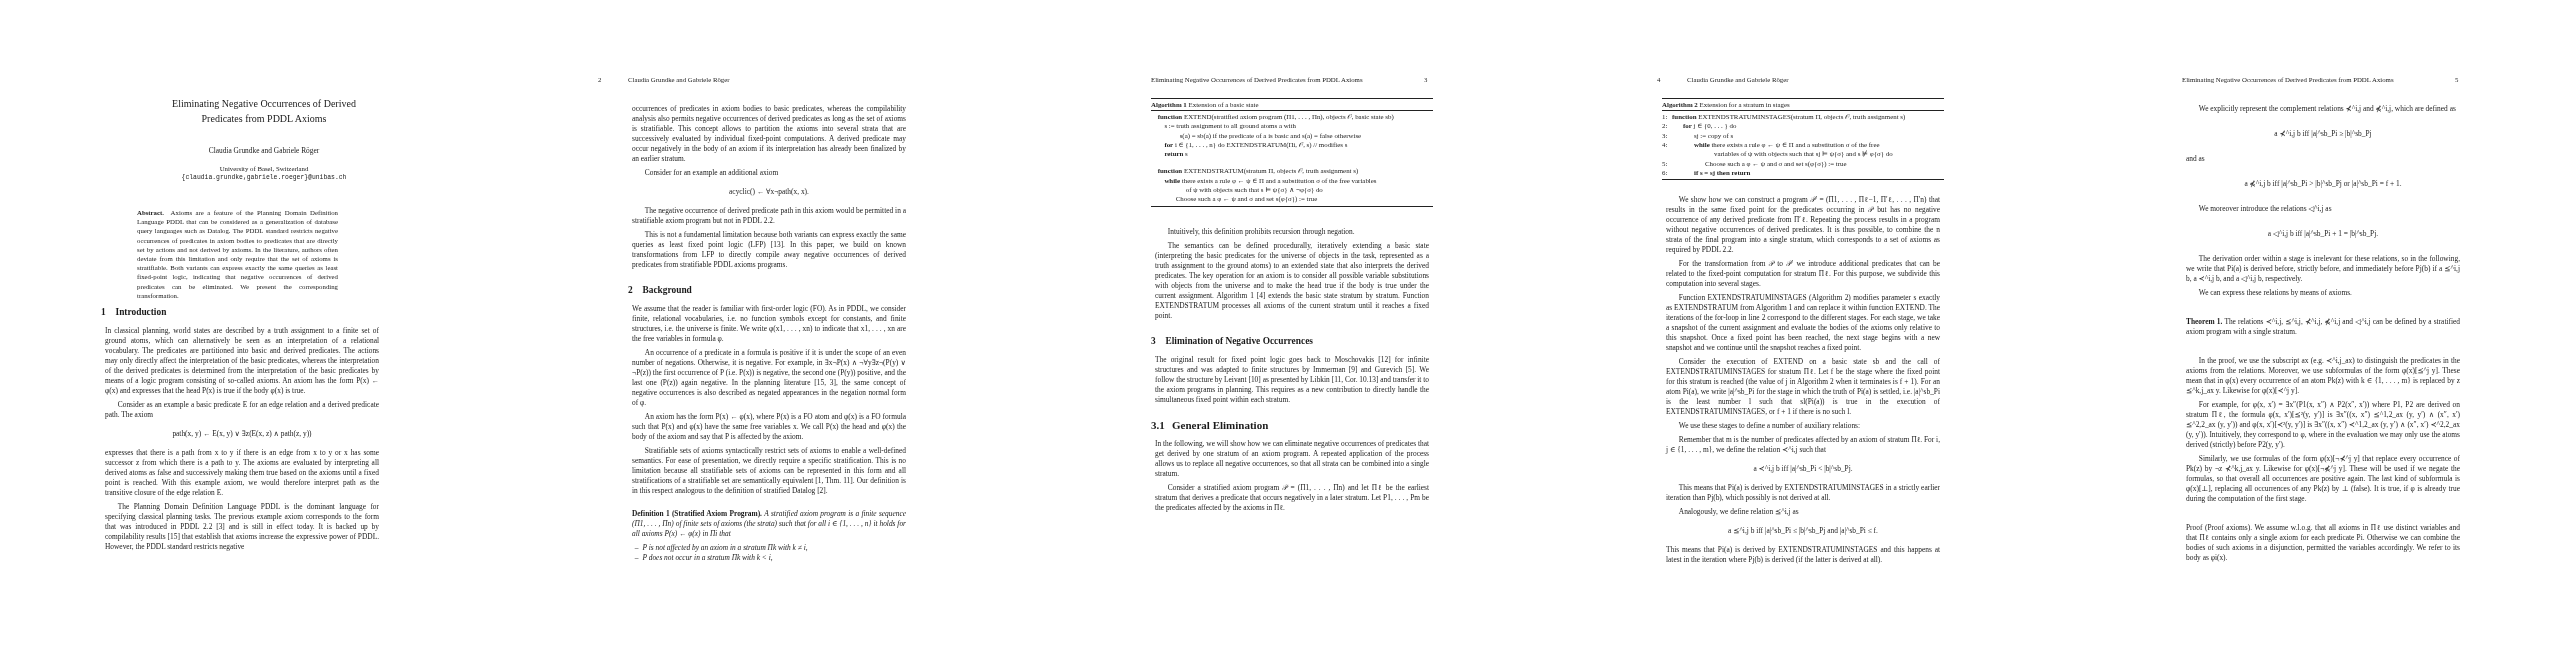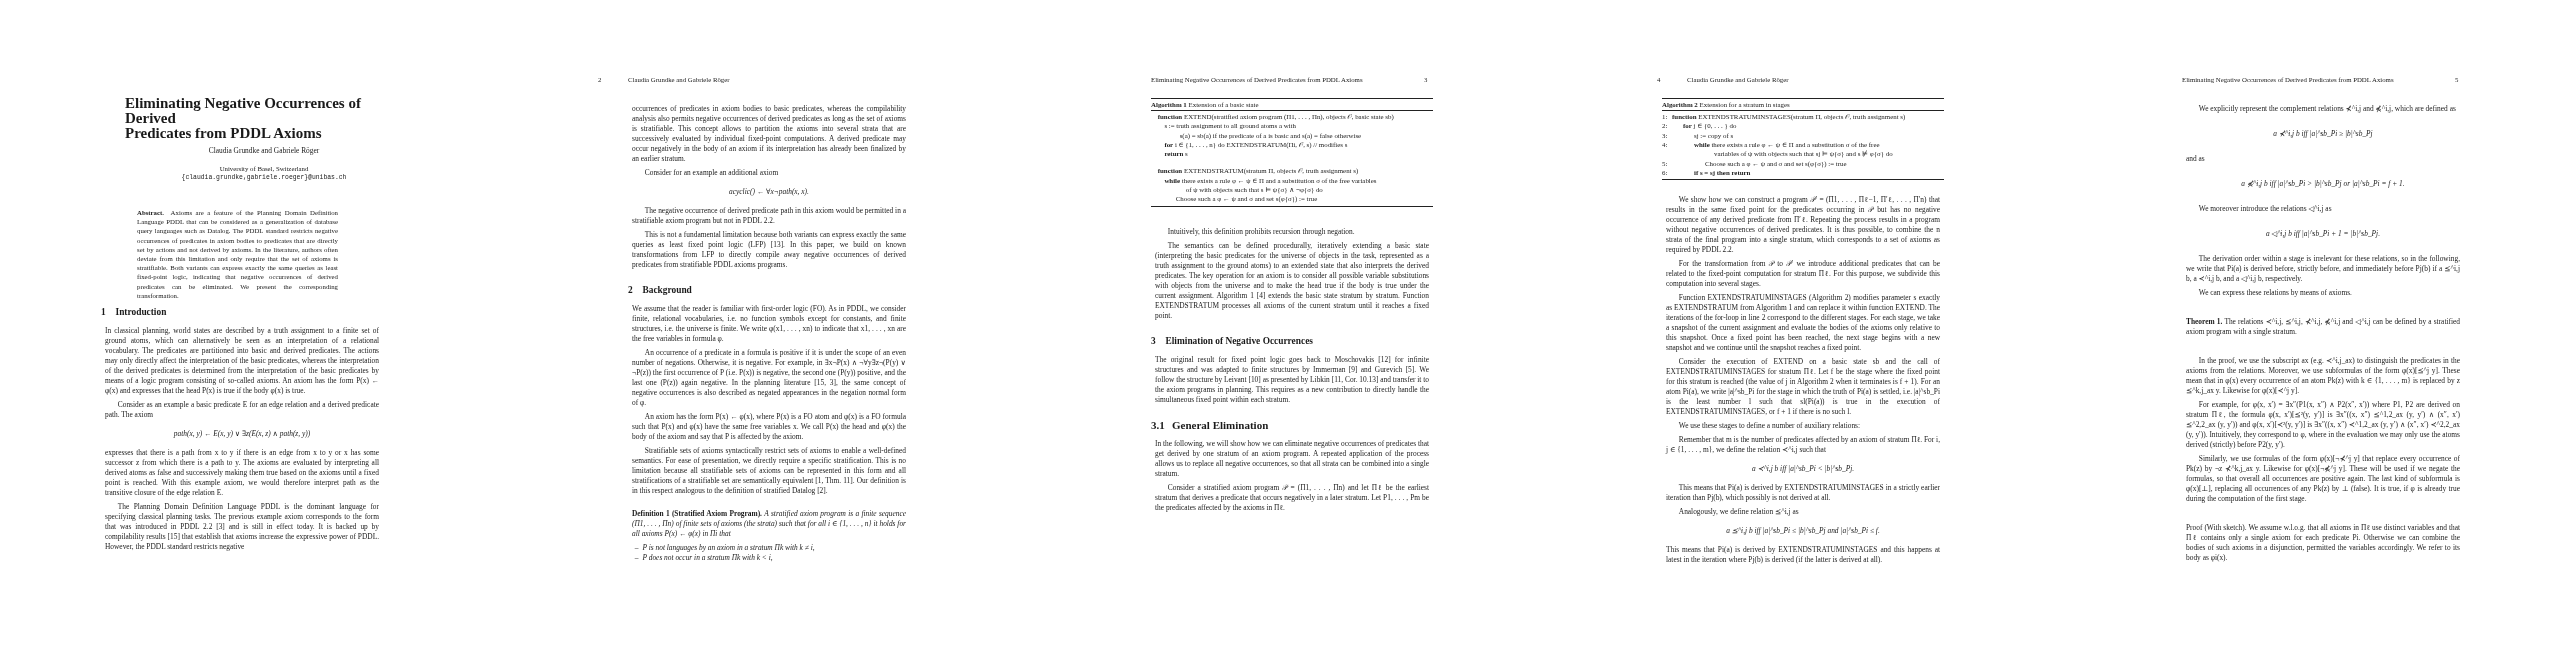--- a/index.html
+++ b/index.html
@@ -4,32 +4,32 @@
 <style>
   html, body { margin: 0; padding: 0; background: #ffffff; }
   body { width: 2576px; height: 667px; position: relative; overflow: hidden;
          font-family: "Liberation Serif", "DejaVu Serif", serif; color: #1a1a1a; }
   .page { position: absolute; top: 0; width: 515px; height: 667px; background: #fff; }
   .col { position: absolute; font-size: 7.4px; line-height: 10px; text-align: justify; }
   .p { margin: 4px; text-indent: 0; hyphens: auto; }
   .p.ind { text-indent: 12.8px; }
   .runhead { position: absolute; top: 76px; font-size: 6.8px; white-space: nowrap; }
   .runhead .num { position: absolute; }
-  .title { position: absolute; left: 125px; top: 96px; width: 278px; text-align: left;
-           font-weight: bold; font-size: 15px; line-height: 15px; }
+  .title { position: absolute; left: 125px; top: 96px; width: 278px; text-align: center;
+           font-weight: normal; font-size: 10px; line-height: 15px; }
   .authors { position: absolute; left: 125px; top: 146px; width: 278px; text-align: center; font-size: 7.4px; }
   .affil { position: absolute; left: 125px; top: 164px; width: 278px; text-align: center; font-size: 6.8px; line-height: 9px; }
   .mono { font-family: "Liberation Mono", "DejaVu Sans Mono", monospace; font-size: 6.4px; }
   .abstract { position: absolute; left: 137px; top: 208px; width: 201px; font-size: 6.8px; line-height: 9.2px; text-align: justify; }
   .abstract b { font-weight: bold; }
   .h1 { font-weight: bold; font-size: 9.4px; margin: 0; }
   .h1 .n { display: inline-block; width: 14.5px; }
   .h2 { font-weight: bold; font-size: 11px; margin: 0; }
   .h2 .n { display: inline-block; width: 21px; }
-  .eq { text-align: center; font-style: italic; margin: 0; }
+  .eq { text-align: center; margin: 0; }
   .it { }
   .algo { border-top: 0.9px solid #222; border-bottom: 0.9px solid #222; font-size: 6.9px; line-height: 9.3px; }
   .algo .cap { border-bottom: 0.6px solid #222; padding: 0.6px 0 1.1px 0; }
   .algo .cap b { font-weight: bold; }
   .algo .line { white-space: nowrap; position: relative; }
   .algo .ln { display: inline-block; width: 10px; }
   .kw { font-weight: bold; }
   .defn b { font-weight: bold; font-family: Liberation Serif, serif; }
   .defn .body { font-style: italic; }
   ul.dash { list-style: none; margin: 2.2px 0 0 0; padding: 0 0 0 6.7px; font-style: italic; }
@@ -90,21 +90,21 @@
     <div class="gap"></div>
     <p class="p">We assume that the reader is familiar with first-order logic (FO). As in PDDL, we consider finite, relational vocabularies, i.e. no function symbols except for constants, and finite structures, i.e. the universe is finite. We write φ(x1, . . . , xn) to indicate that x1, . . . , xn are the free variables in formula φ.</p>
     <p class="p ind">An occurrence of a predicate in a formula is positive if it is under the scope of an even number of negations. Otherwise, it is negative. For example, in ∃x¬P(x) ∧ ¬∀y∃z¬(P(y) ∨ ¬P(z)) the first occurrence of P (i.e. P(x)) is negative, the second one (P(y)) positive, and the last one (P(z)) again negative. In the planning literature [15, 3], the same concept of negative occurrences is also described as negated appearances in the negation normal form of φ.</p>
     <p class="p ind">An axiom has the form P(x) ← φ(x), where P(x) is a FO atom and φ(x) is a FO formula such that P(x) and φ(x) have the same free variables x. We call P(x) the head and φ(x) the body of the axiom and say that P is affected by the axiom.</p>
     <p class="p ind">Stratifiable sets of axioms syntactically restrict sets of axioms to enable a well-defined semantics. For ease of presentation, we directly require a specific stratification. This is no limitation because all stratifiable sets of axioms can be represented in this form and all stratifications of a stratifiable set are semantically equivalent [1, Thm. 11]. Our definition is in this respect analogous to the definition of stratified Datalog [2].</p>
     <div class="gap"></div>
     <div class="defn">
       <p class="p"><b>Definition 1 (Stratified Axiom Program).</b>
         <span class="body">A stratified axiom program is a finite sequence (Π1, . . . , Πn) of finite sets of axioms (the strata) such that for all i ∈ {1, . . . , n} it holds for all axioms P(x) ← φ(x) in Πi that</span></p>
       <ul class="dash">
-        <li>P is not languages by an axiom in a stratum Πk with k ≠ i,</li>
+        <li>P is not affected by an axiom in a stratum Πk with k ≠ i,</li>
         <li>P does not occur in a stratum Πk with k &lt; i,</li>
       </ul>
     </div>
   </div>
 </div>
 
 <div class="page" style="left:1030px;">
   <div class="runhead" style="left:121px;">
     <span>Eliminating Negative Occurrences of Derived Predicates from PDDL Axioms</span>
     <span class="num" style="left:273px;">3</span>
@@ -199,17 +199,17 @@
     <p class="p ind">The derivation order within a stage is irrelevant for these relations, so in the following, we write that Pi(a) is derived before, strictly before, and immediately before Pj(b) if a ⪯^i,j b, a ≺^i,j b, and a ◁^i,j b, respectively.</p>
     <p class="p ind">We can express these relations by means of axioms.</p>
     <div class="gap2"></div>
     <p class="p"><b>Theorem 1.</b>
       <span class="it">The relations ≺^i,j, ⪯^i,j, ⊀^i,j, ⋠^i,j and ◁^i,j can be defined by a stratified axiom program with a single stratum.</span></p>
     <div class="gap2"></div>
     <p class="p ind">In the proof, we use the subscript ax (e.g. ≺^i,j_ax) to distinguish the predicates in the axioms from the relations. Moreover, we use subformulas of the form φ(x)[⪯^j y]. These mean that in φ(x) every occurrence of an atom Pk(z) with k ∈ {1, . . . , m} is replaced by z ⪯^k,j_ax y. Likewise for φ(x)[≺^j y].</p>
     <p class="p ind">For example, for φ(x, x′) = ∃x″(P1(x, x″) ∧ P2(x″, x′)) where P1, P2 are derived on stratum Πℓ, the formula φ(x, x′)[⪯²(y, y′)] is ∃x″((x, x″) ⪯^1,2_ax (y, y′) ∧ (x″, x′) ⪯^2,2_ax (y, y′)) and φ(x, x′)[≺²(y, y′)] is ∃x″((x, x″) ≺^1,2_ax (y, y′) ∧ (x″, x′) ≺^2,2_ax (y, y′)). Intuitively, they correspond to φ, where in the evaluation we may only use the atoms derived (strictly) before P2(y, y′).</p>
     <p class="p ind">Similarly, we use formulas of the form φ(x)[¬⊀^j y] that replace every occurrence of Pk(z) by ¬z ⊀^k,j_ax y. Likewise for φ(x)[¬⋠^j y]. These will be used if we negate the formulas, so that overall all occurrences are positive again. The last kind of subformula is φ(x)[⊥], replacing all occurrences of any Pk(z) by ⊥ (false). It is true, if φ is already true during the computation of the first stage.</p>
     <div class="gap2"></div>
-    <p class="p"><span class="it">Proof (With sketch).</span>
+    <p class="p"><span class="it">Proof (Proof axioms).</span>
       <span>We assume w.l.o.g. that all axioms in Πℓ use distinct variables and that Πℓ contains only a single axiom for each predicate Pi. Otherwise we can combine the bodies of such axioms in a disjunction, permitted the variables accordingly. We refer to its body as φi(x).</span></p>
   </div>
 </div>
 
 
 </body></html>

